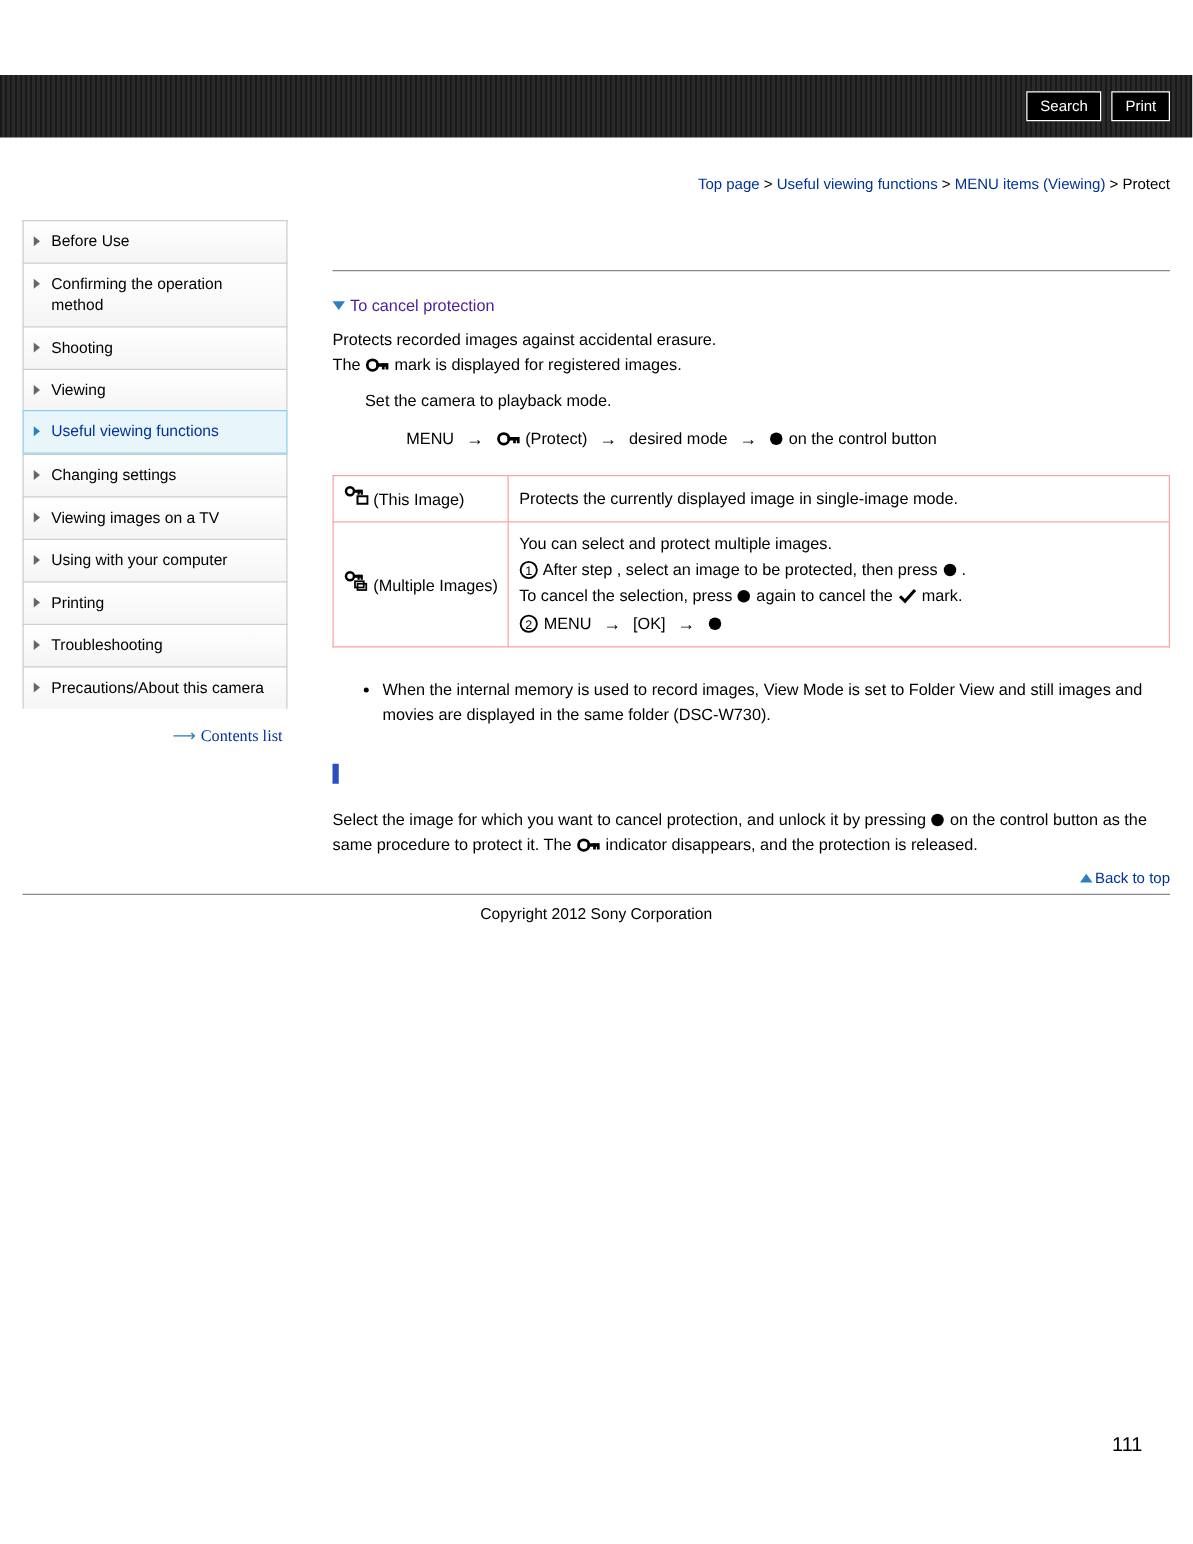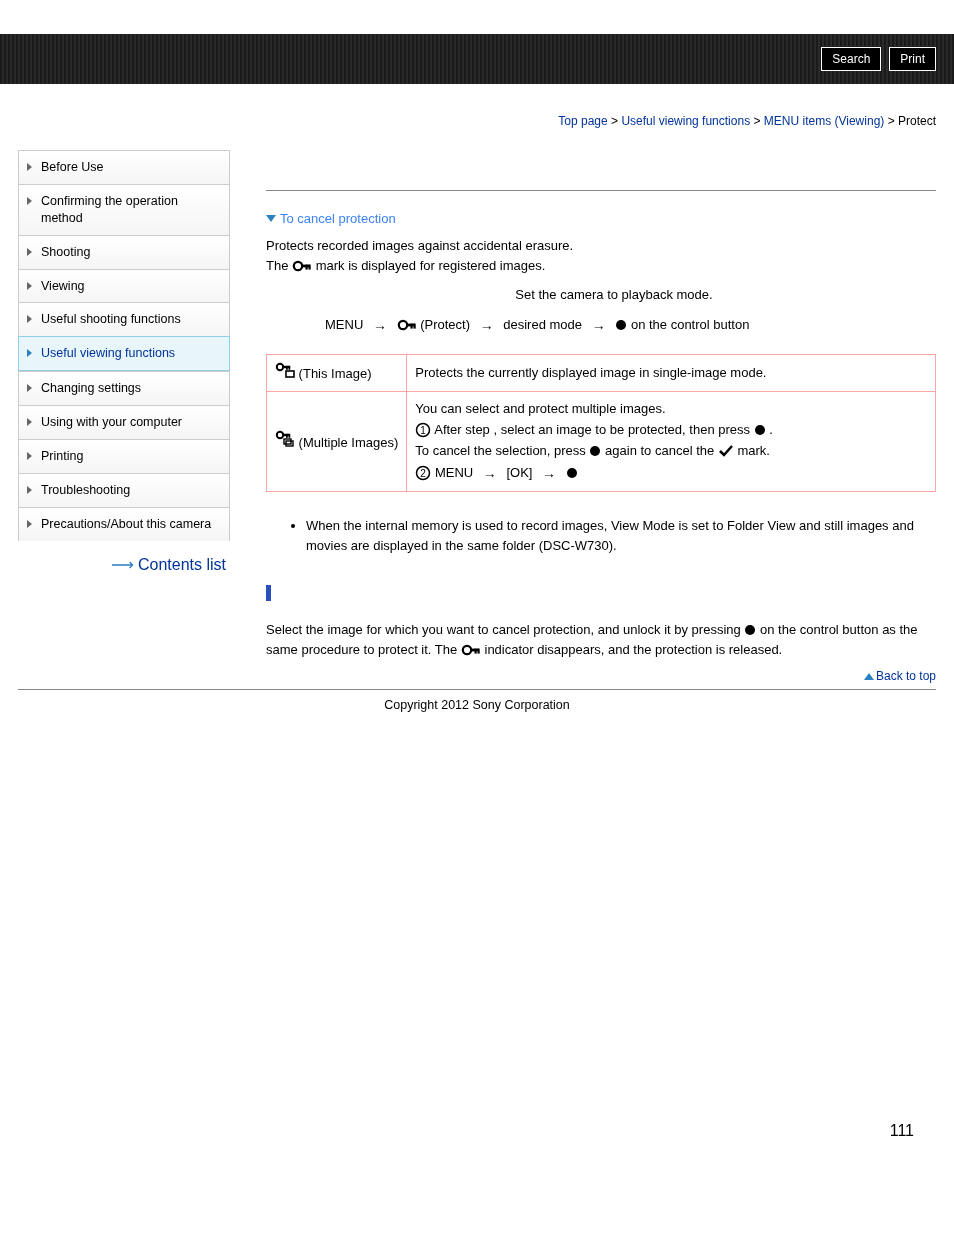--- a/index.html
+++ b/index.html
@@ -8,21 +8,21 @@
     font-family: Arial, Helvetica, sans-serif;
     font-size: 13px;
     color: #000;
     background: #fff;
     width: 954px;
   }
   .top-stripe {
     height: 50px;
     background: repeating-linear-gradient(90deg, #1a1a1a 0, #1a1a1a 2px, #2a2a2a 2px, #2a2a2a 4px);
     position: relative;
-    margin-top: 34px;
+    margin-top: 60px;
   }
   .top-buttons {
     position: absolute;
     right: 18px;
     top: 50%;
     transform: translateY(-50%);
     display: flex;
     gap: 8px;
   }
   .top-btn {
@@ -73,45 +73,46 @@
   .nav-item.active {
     background: #e8f6fb;
     border: 1px solid #8fd0e8;
     color: #003399;
   }
   .nav-item.active::before { border-left-color: #2a80c0; }
   .contents-list {
     text-align: right;
     padding: 14px 4px 0 0;
     color: #003399;
-    font-size: 16px;
+    font-size: 13px;
     cursor: pointer;
+    font-family: Liberation Serif, serif;
   }
   .contents-list .arrow {
     display: inline-block;
     color: #2a80c0;
     margin-right: 4px;
   }
   .main {
     flex: 1;
     padding: 4px 0 0 36px;
   }
   hr.sep { border: none; border-top: 1px solid #888; margin: 40px 0 20px 0; }
-  .jump-link { color: #3b82f6; font-size: 13px; cursor: pointer; }
+  .jump-link { color: #4c1d95; font-size: 13px; cursor: pointer; }
   .jump-link .tri {
     display: inline-block;
     width: 0; height: 0;
     border-left: 5px solid transparent;
     border-right: 5px solid transparent;
     border-top: 7px solid #2a80c0;
     margin-right: 4px;
     vertical-align: 1px;
   }
   .para { margin: 10px 0; line-height: 1.5; }
-  .indent1 { margin-left: 26px; text-align: center; }
+  .indent1 { margin-left: 26px; }
   .indent2 { margin-left: 59px; }
   .arrow-sm {
     display: inline-block;
     margin: 0 6px;
     font-size: 14px;
     vertical-align: -1px;
   }
   svg.key-icon { vertical-align: -3px; }
   svg.dot-icon { vertical-align: -2px; }
   svg.check-icon { vertical-align: -3px; }
@@ -202,23 +203,23 @@
   &gt;
   <span>Protect</span>
 </div>
 
 <div class="container">
   <div class="sidebar">
     <div class="nav-item">Before Use</div>
     <div class="nav-item">Confirming the operation method</div>
     <div class="nav-item">Shooting</div>
     <div class="nav-item">Viewing</div>
-    <div class="nav-item">Useful shooting functions</div>
     <div class="nav-item active">Useful viewing functions</div>
     <div class="nav-item">Changing settings</div>
+    <div class="nav-item">Viewing images on a TV</div>
     <div class="nav-item">Using with your computer</div>
     <div class="nav-item">Printing</div>
     <div class="nav-item">Troubleshooting</div>
     <div class="nav-item">Precautions/About this camera</div>
     <div class="contents-list">
       <span class="arrow">⟶</span><span>Contents list</span>
     </div>
   </div>
 
   <div class="main">

